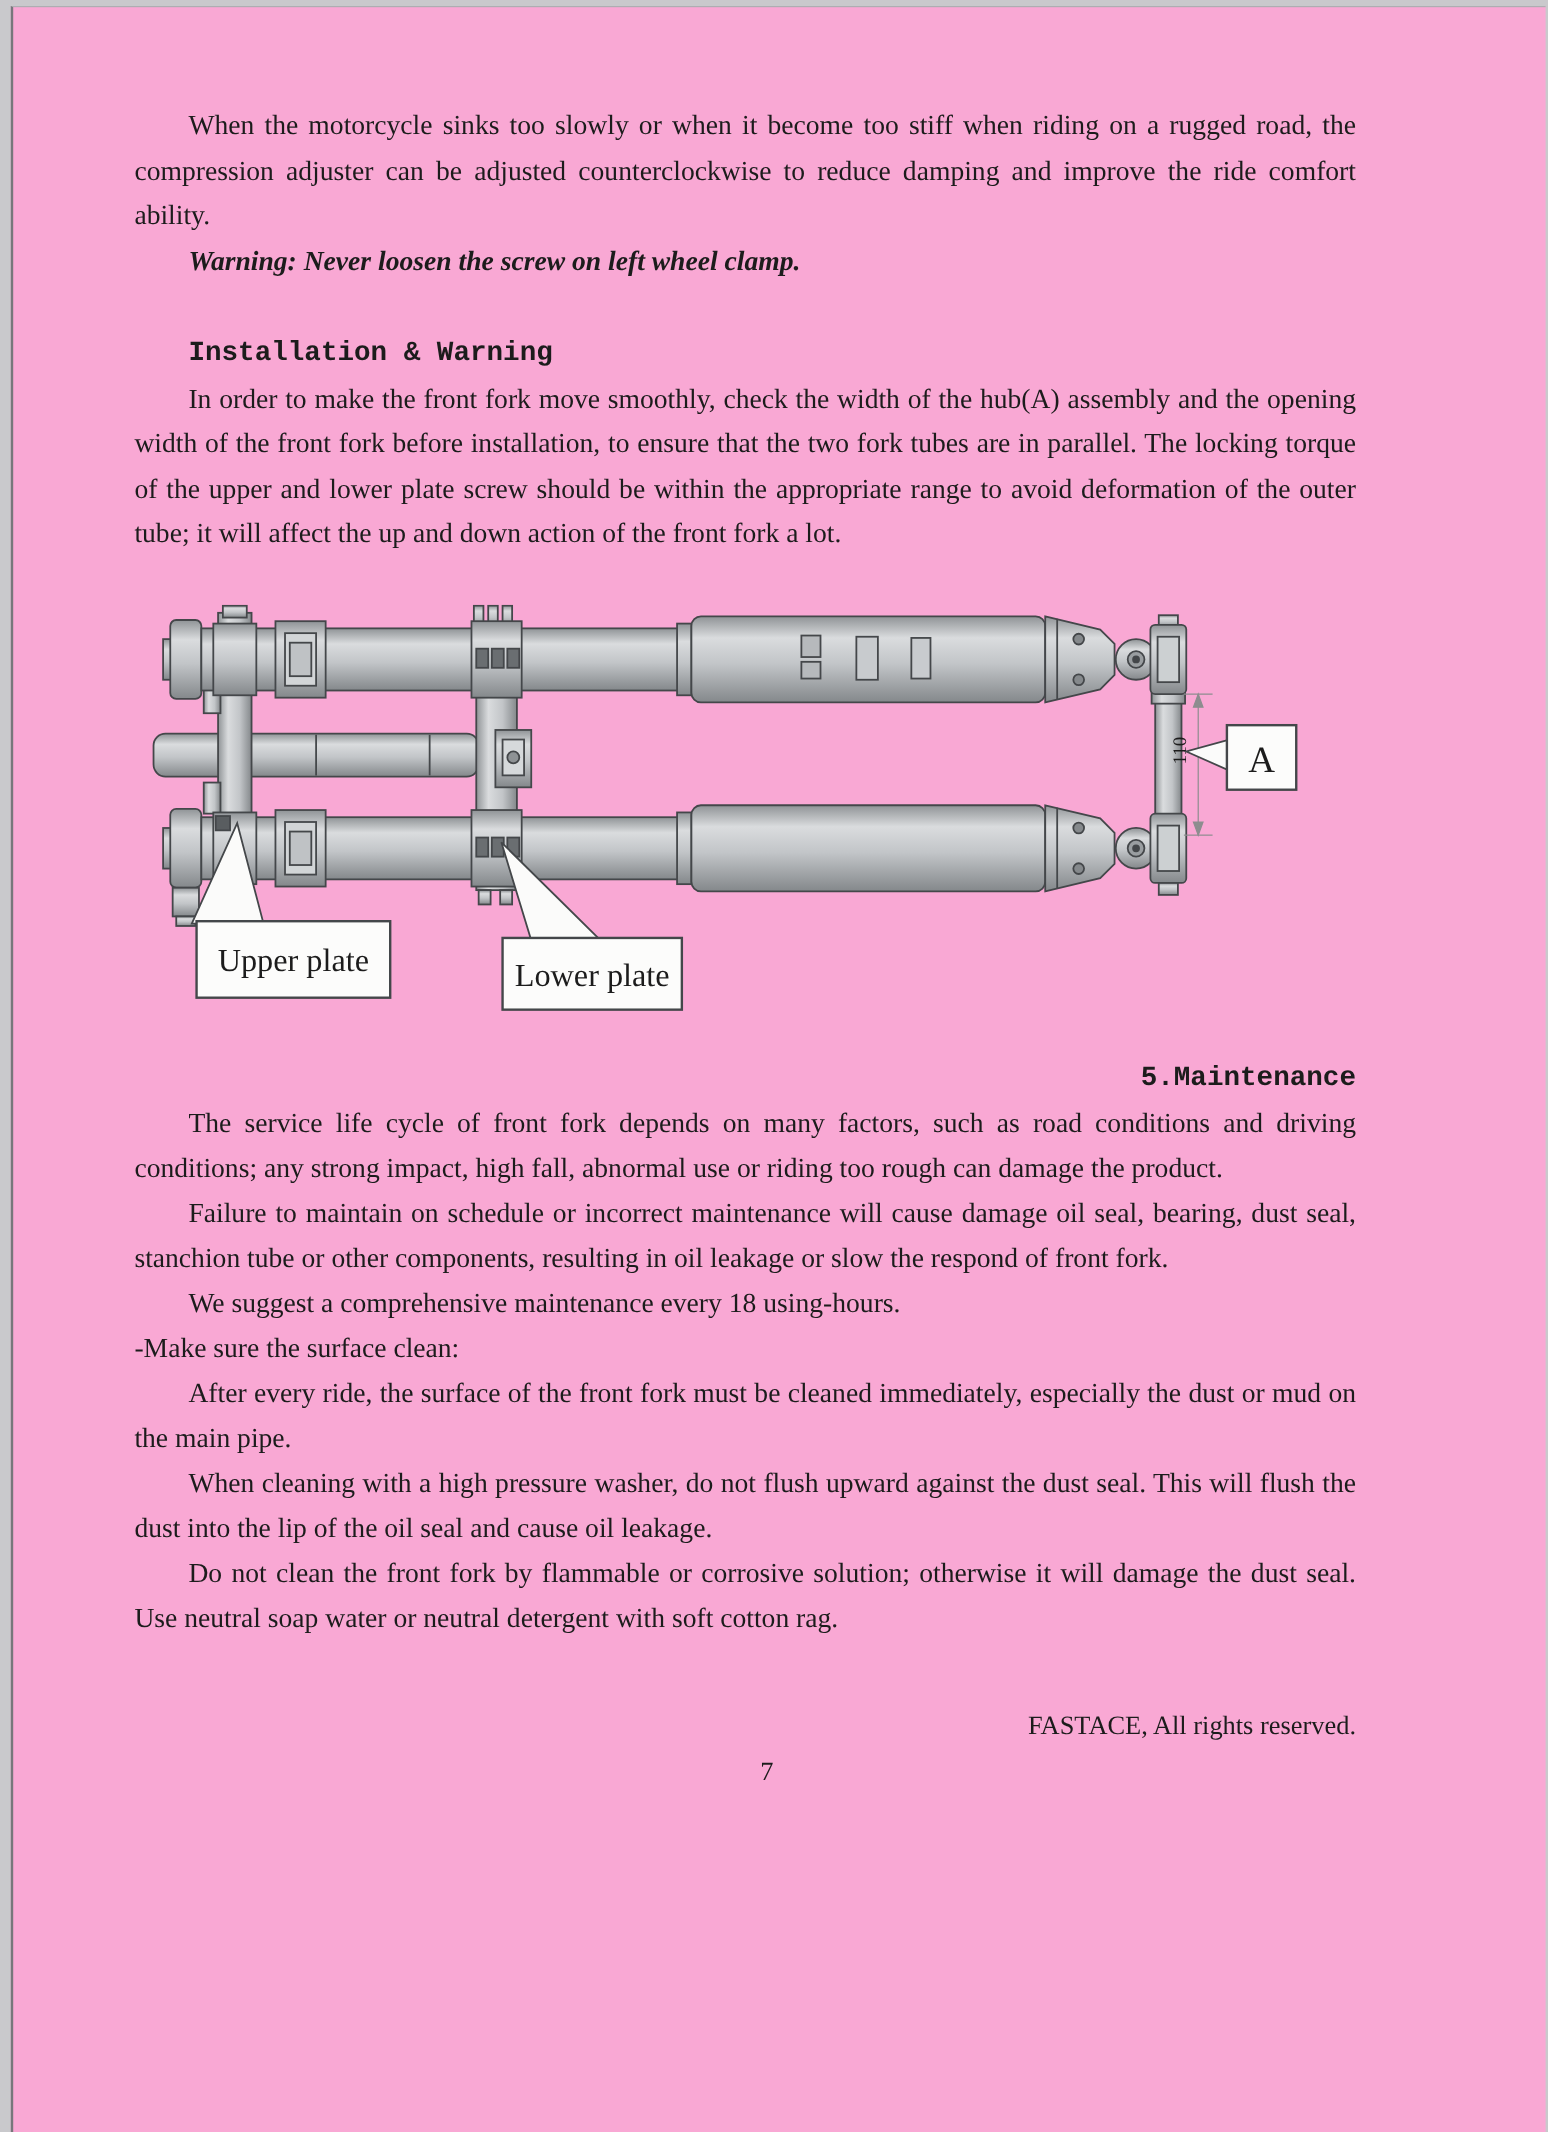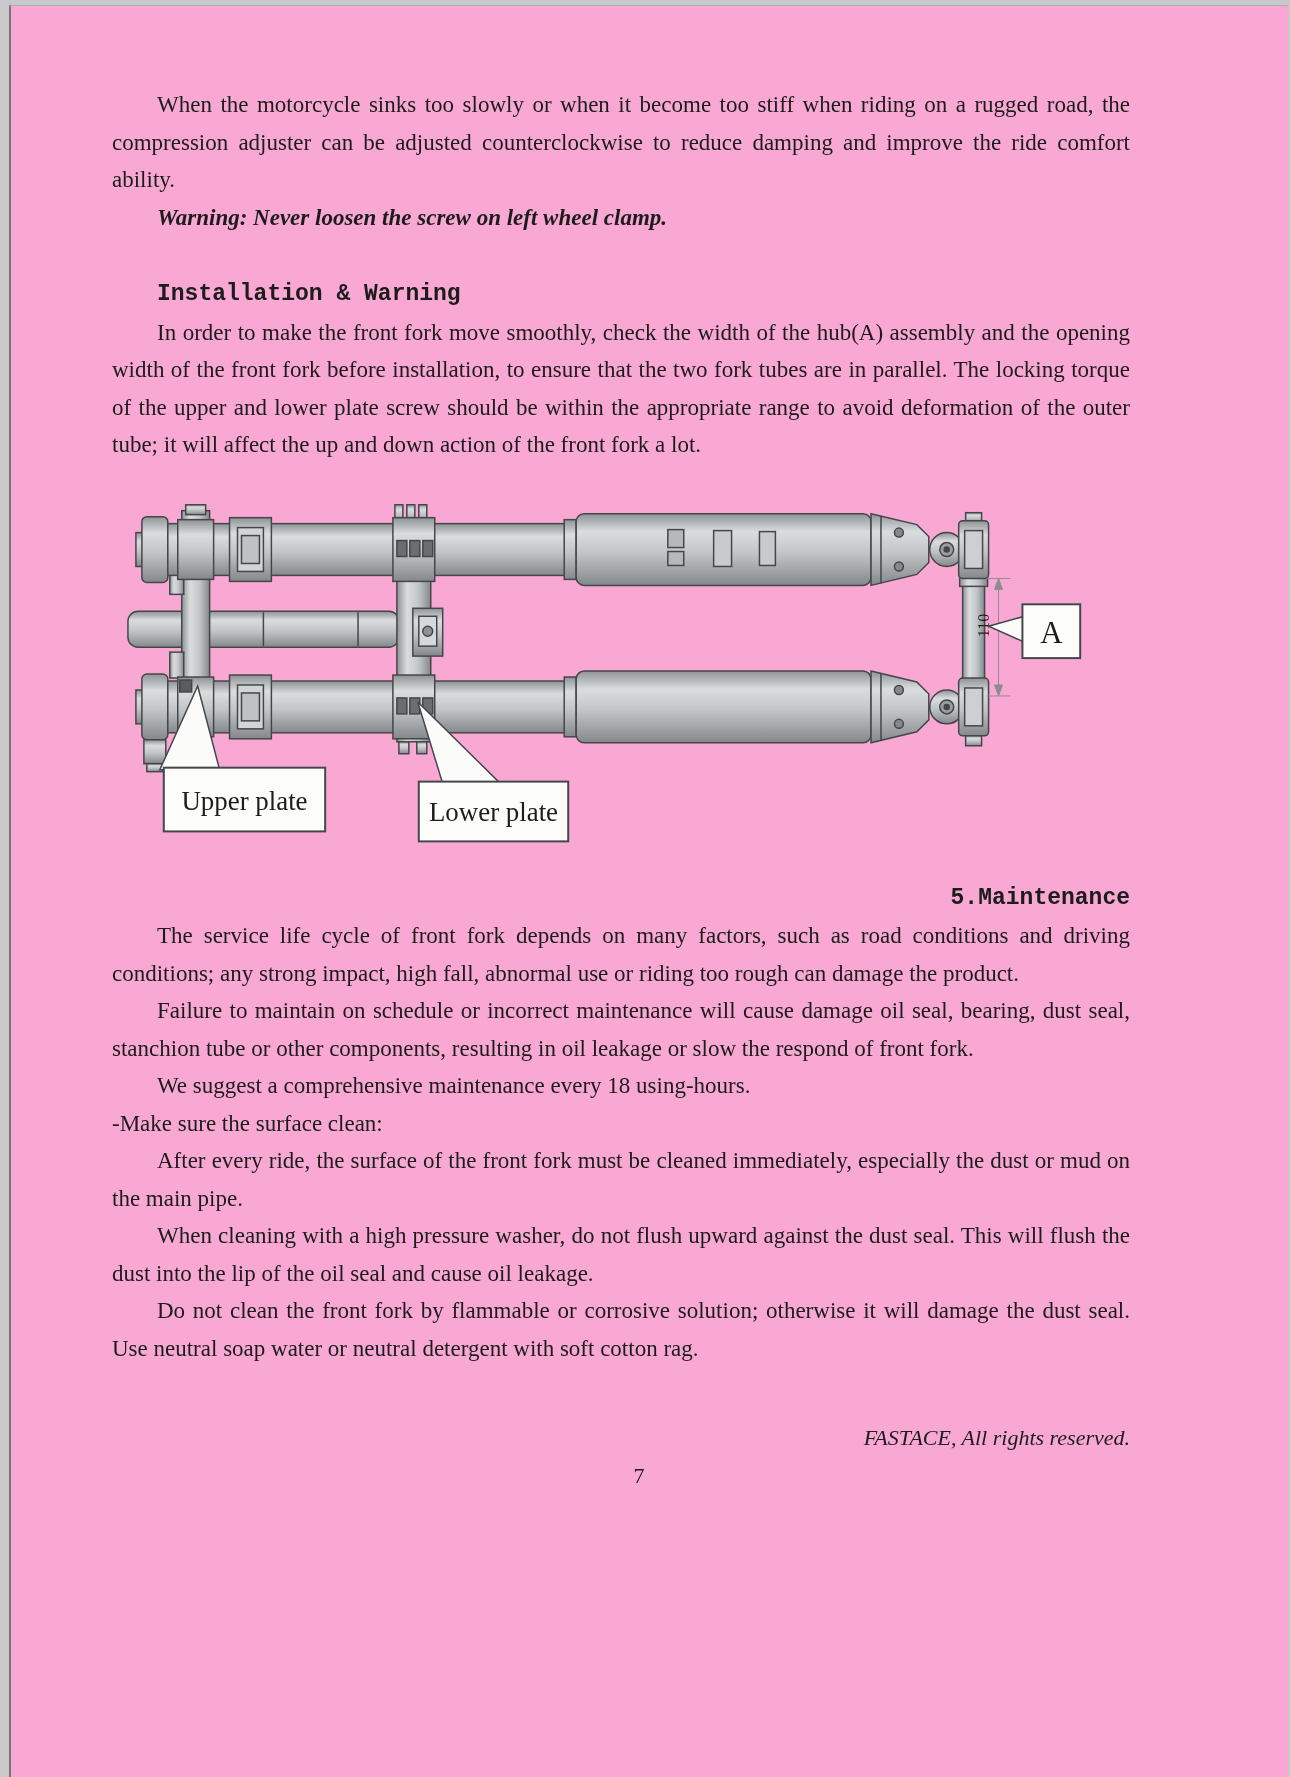--- a/index.html
+++ b/index.html
@@ -23,21 +23,21 @@
   .bold{font-weight:700;font-style:italic;}
   h3{
     margin:40px 0 0 0;font-size:23px;line-height:37.5px;
     font-weight:700;text-indent:45px;font-family:Liberation Mono, monospace;
   }
   h3.mt-heading{margin-top:16px;text-indent:0;text-align:right;}
   h3.mt-heading .num{display:inline-block;width:45px;}
   .figure{margin:40px 0 0 2px;height:360px;}
   .figure svg{display:block;}
   .footer{
-    margin-top:56px;font-size:22px;font-style:italic;
+    margin-top:56px;font-size:22px;
     text-align:right;line-height:30px;
   }
   .pageno{
     margin-top:8px;font-size:22px;text-align:center;
     transform:translateX(18px);line-height:30px;
   }
   text{font-family:"Liberation Serif", serif;fill:#1c1c1c;}
 </style>
 </head>
 <body>

